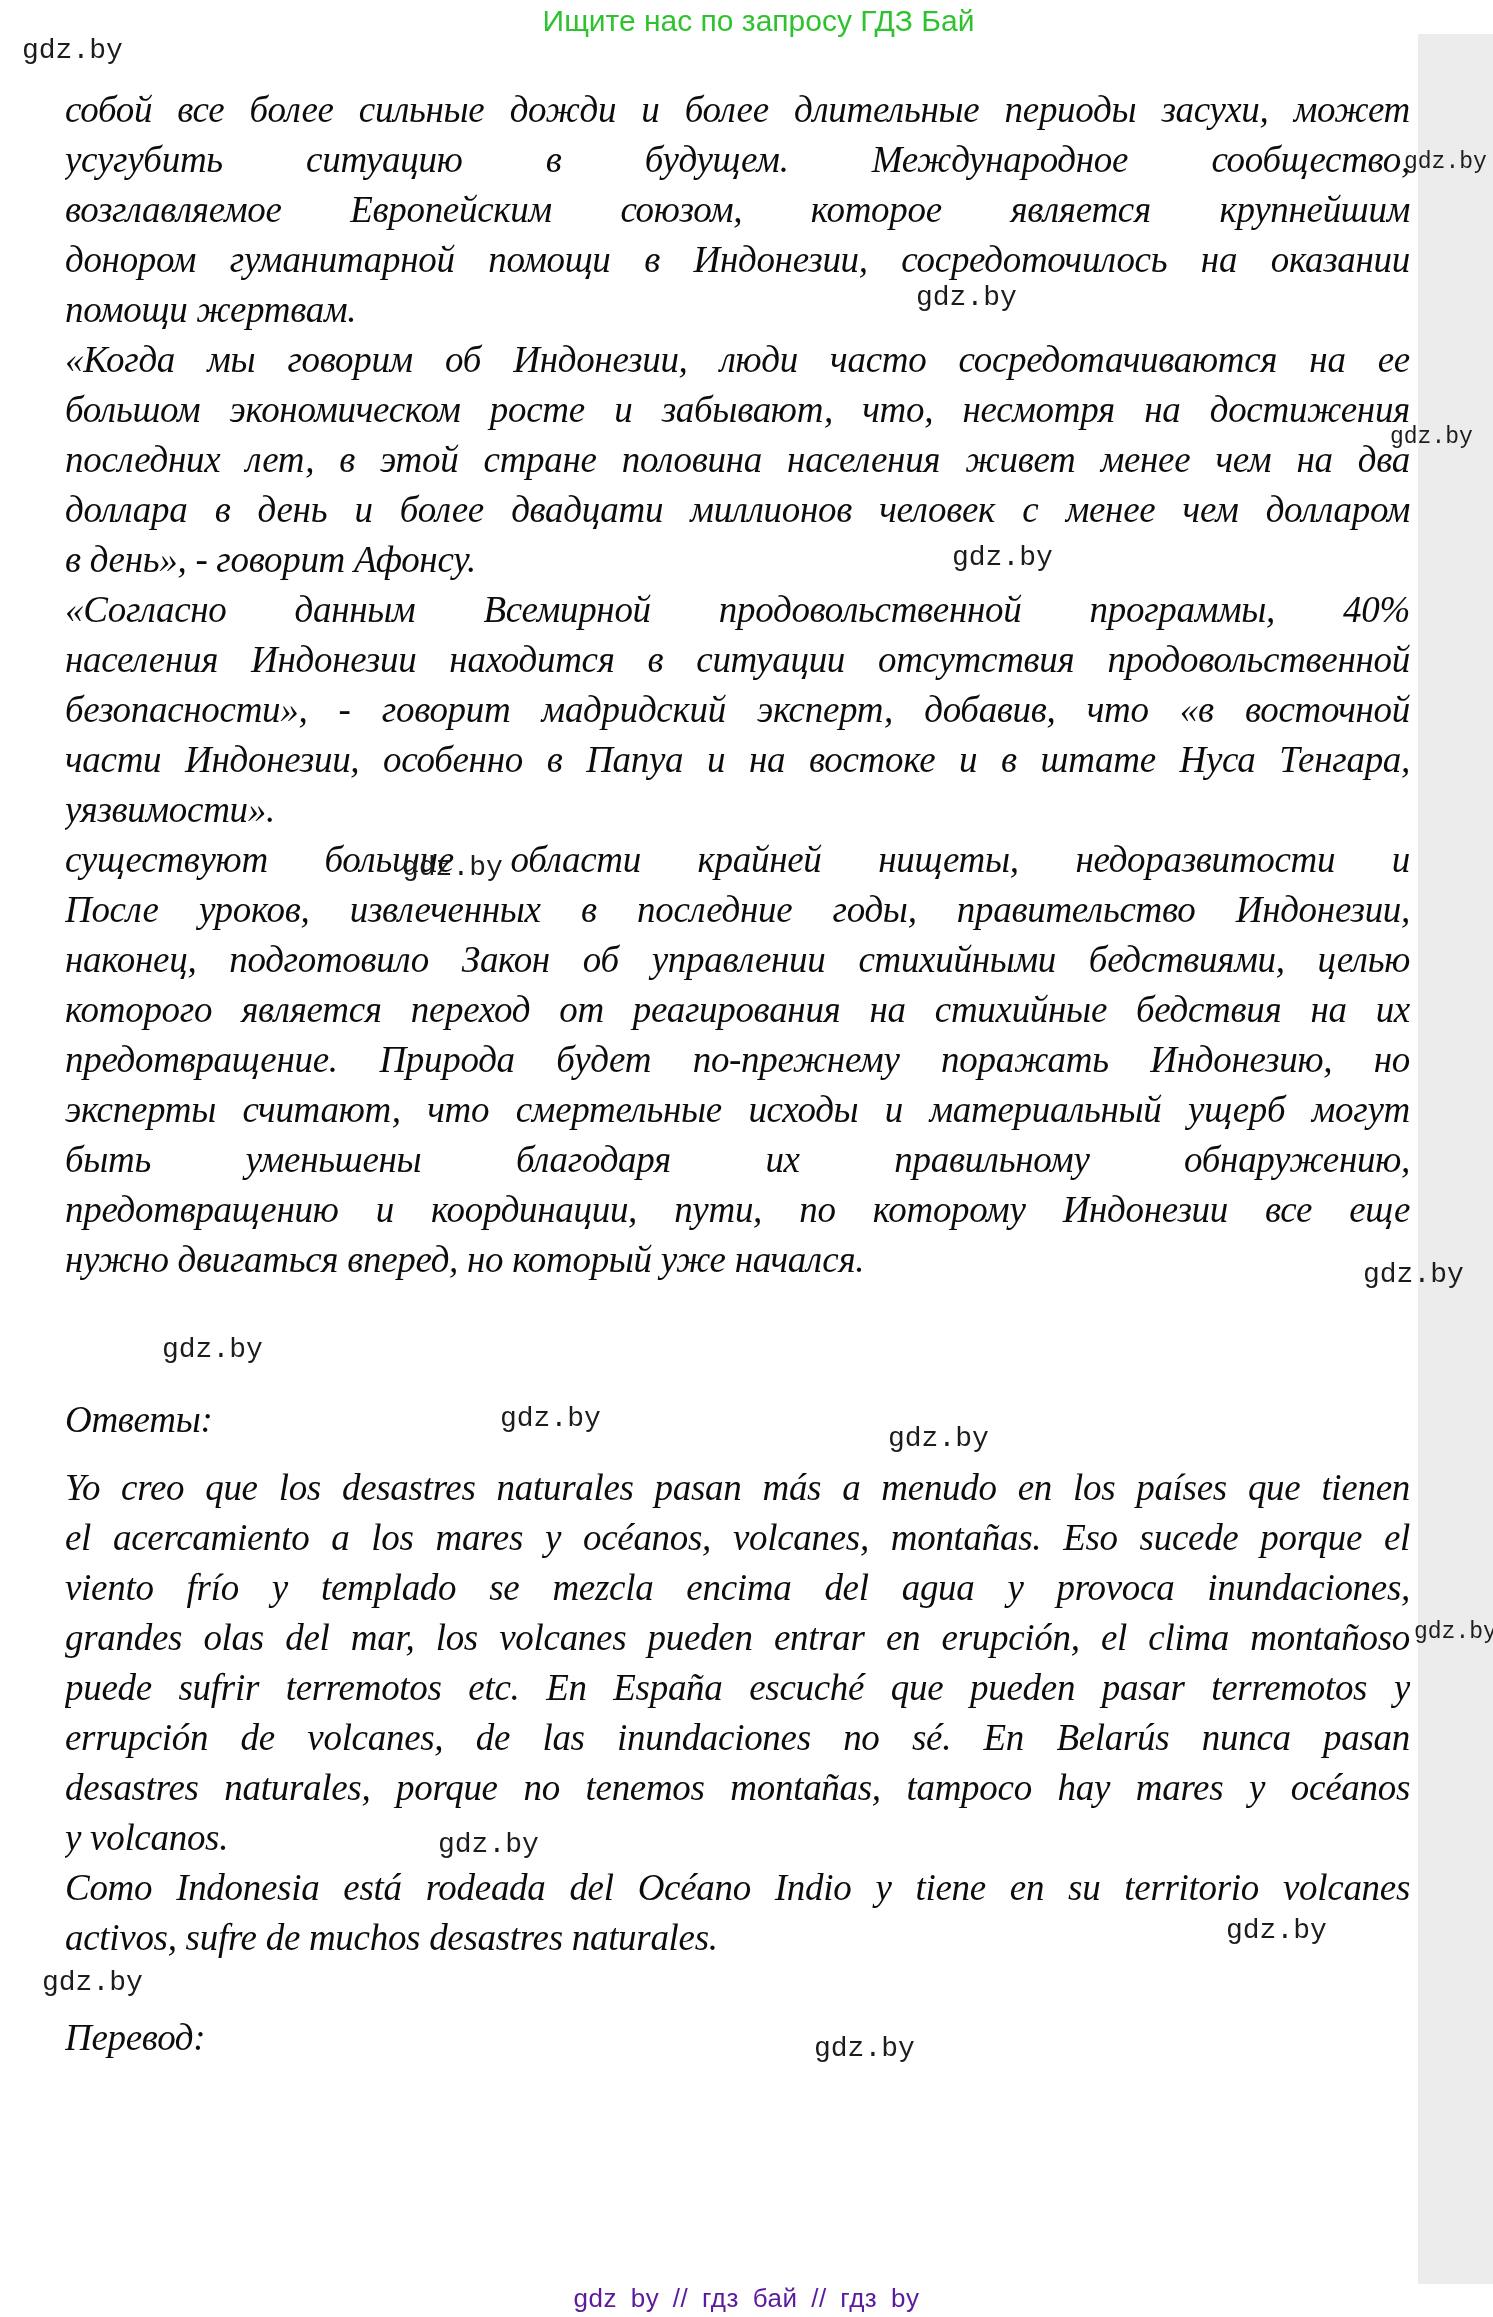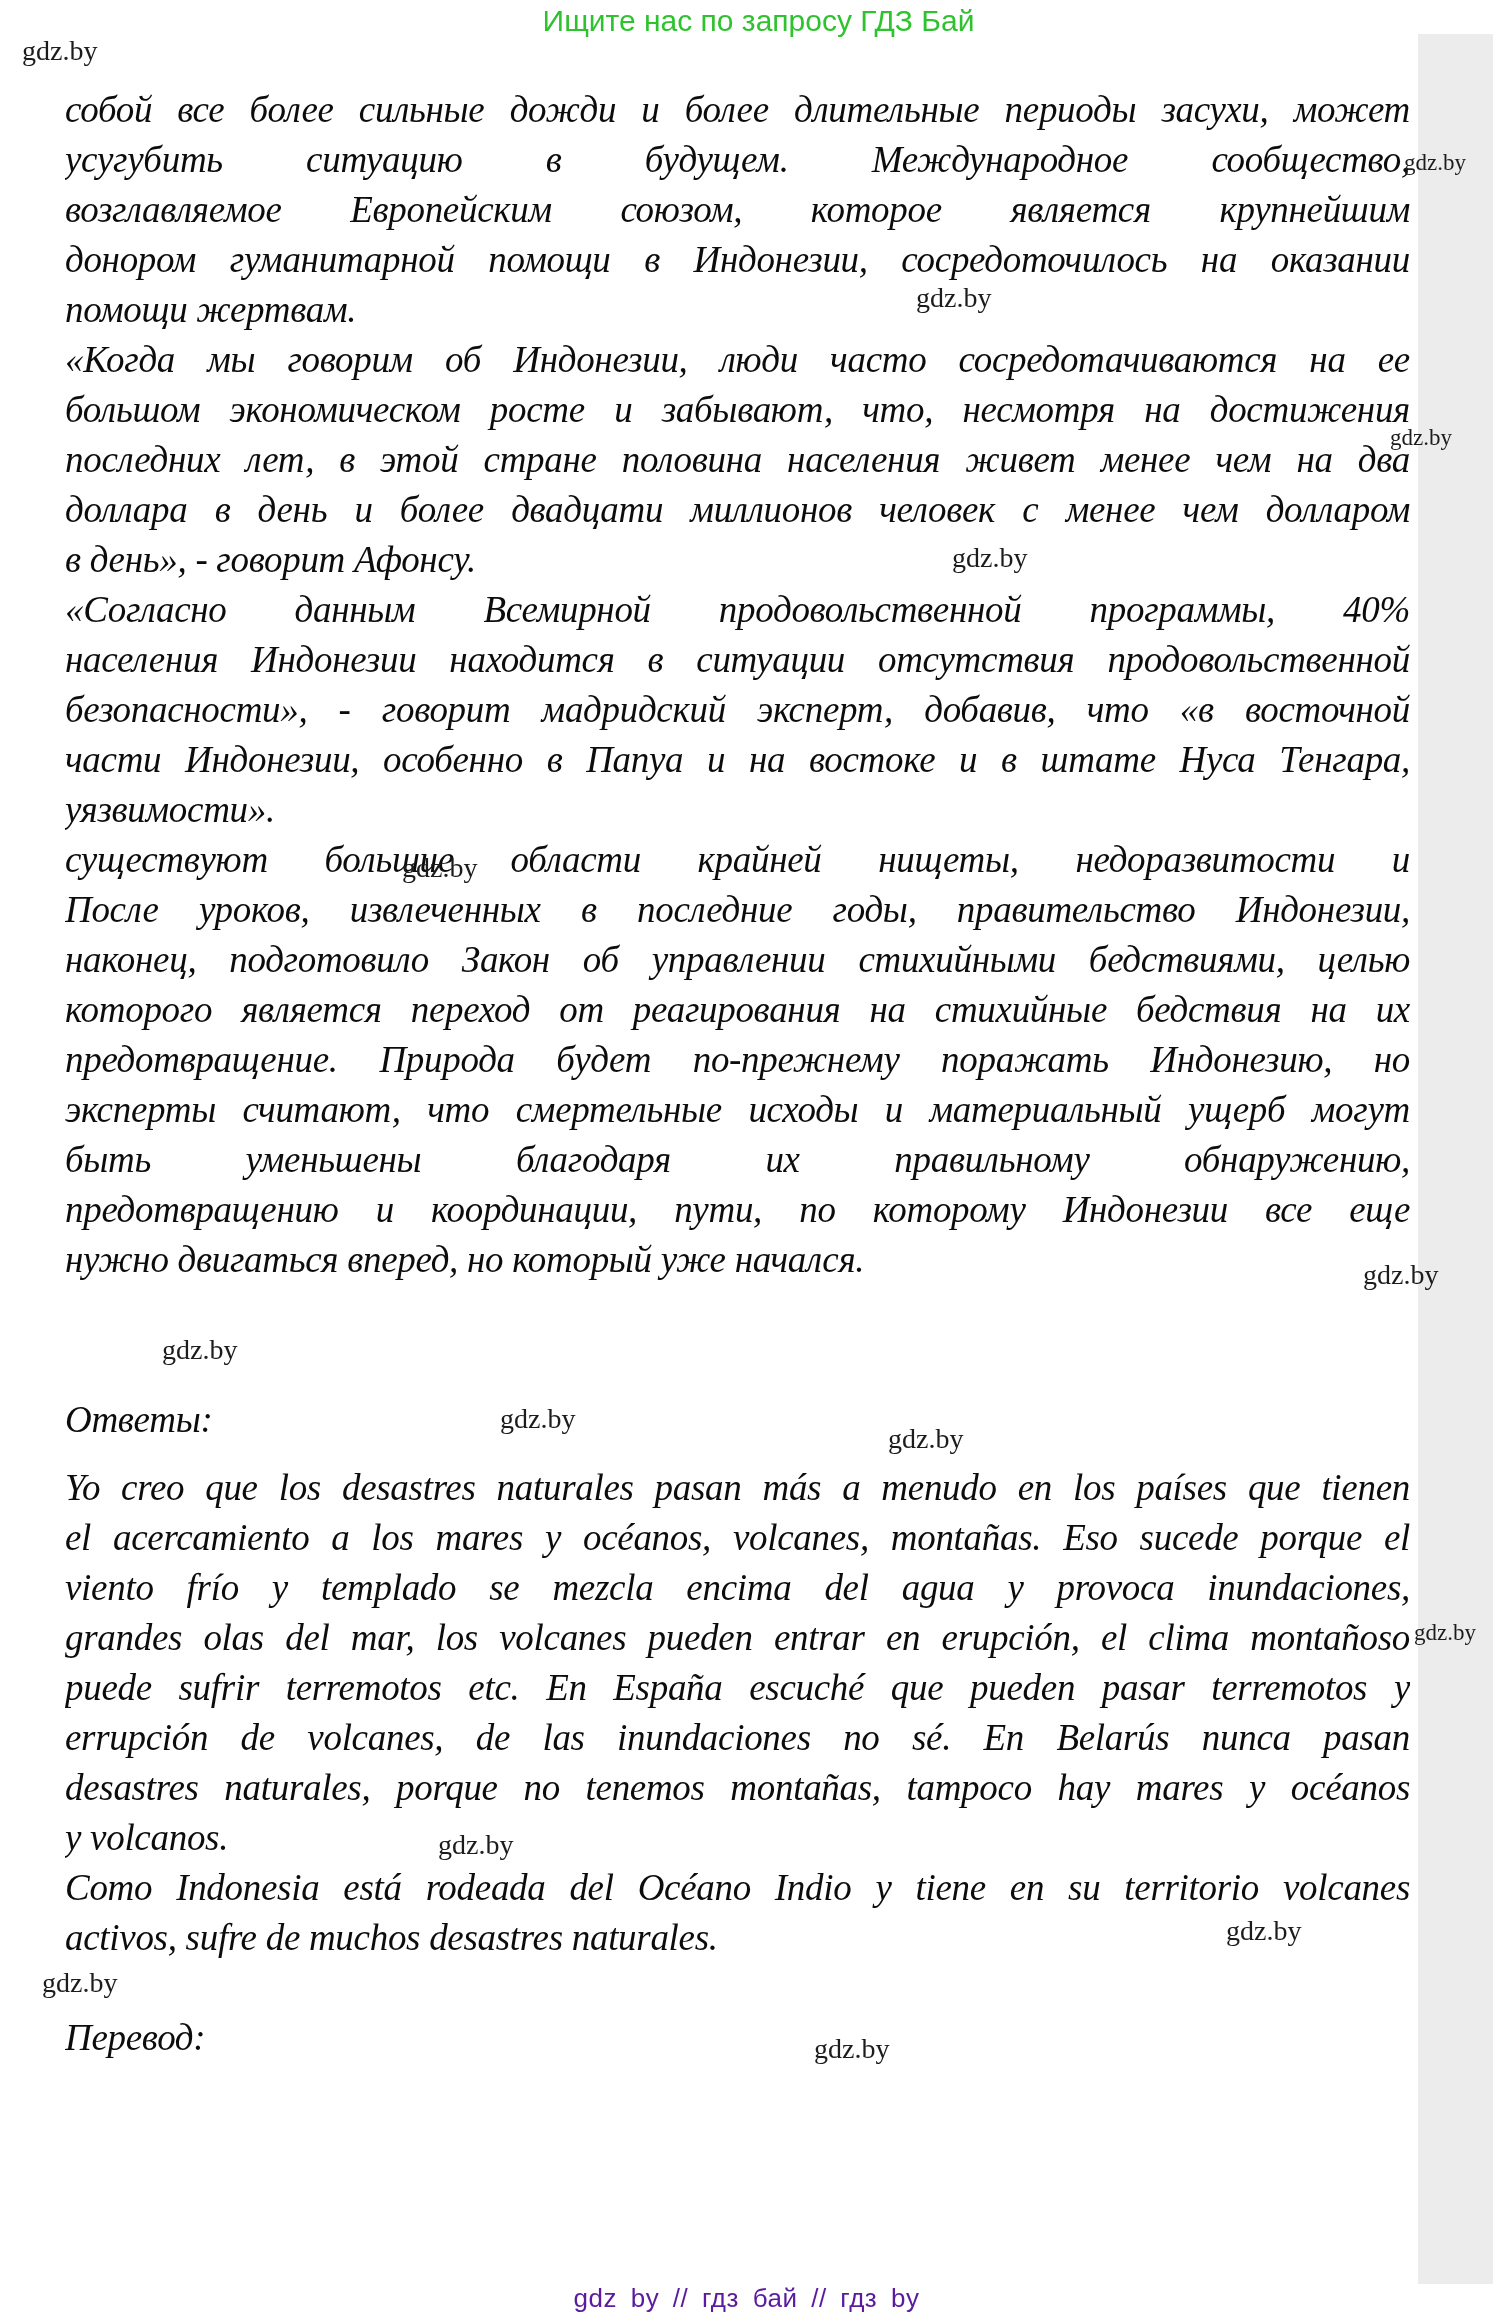--- a/index.html
+++ b/index.html
@@ -43,21 +43,21 @@
   }
   .block{margin:0;font-style:italic;}
   .line{height:50px;overflow:hidden;}
   .line.just{text-align:justify;text-align-last:justify;}
   .spacer-row{height:50px;}
   .block[data-name="answers-label"]{margin-top:60px;}
   .block[data-name="spanish-answer-1"]{margin-top:18px;}
   .block[data-name="translation-paragraph"]{margin-top:10px;}
   .wm{
     position:absolute;
-    font-family:Liberation Serif, serif;
+    font-family:Liberation Mono, monospace;
     font-size:28px;line-height:30px;
     color:var(--wm-ink);
     white-space:nowrap;
   }
   .wm.small{font-size:23px;line-height:25px;}
   .page-footer{
     position:absolute;
     left:0;top:2283px;width:100%;
     text-align:center;
     font-family:"Liberation Sans", sans-serif;

